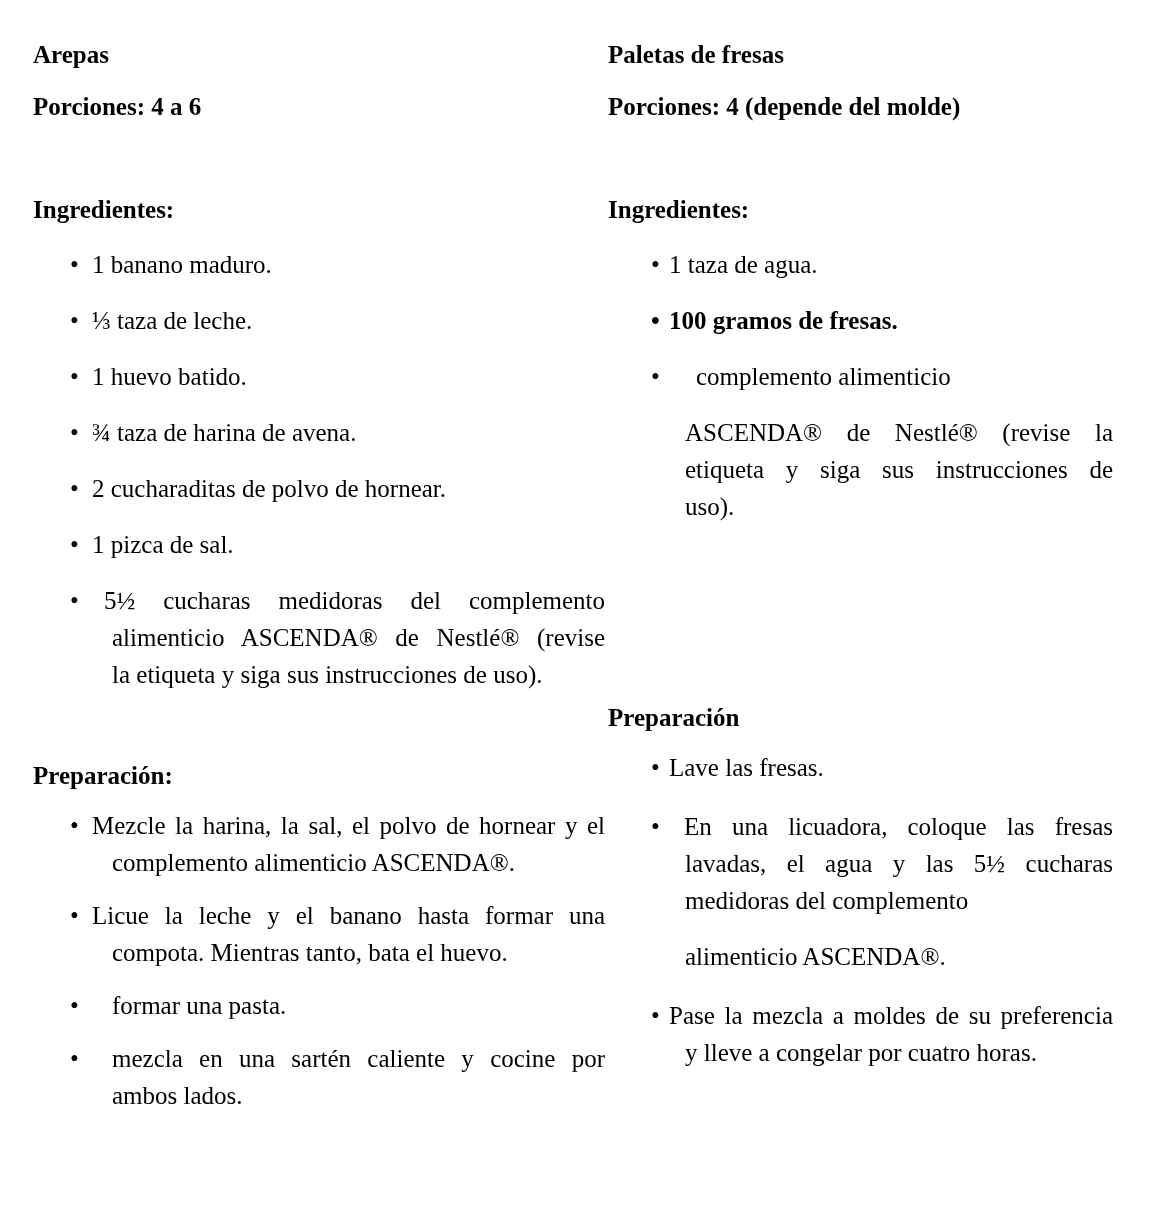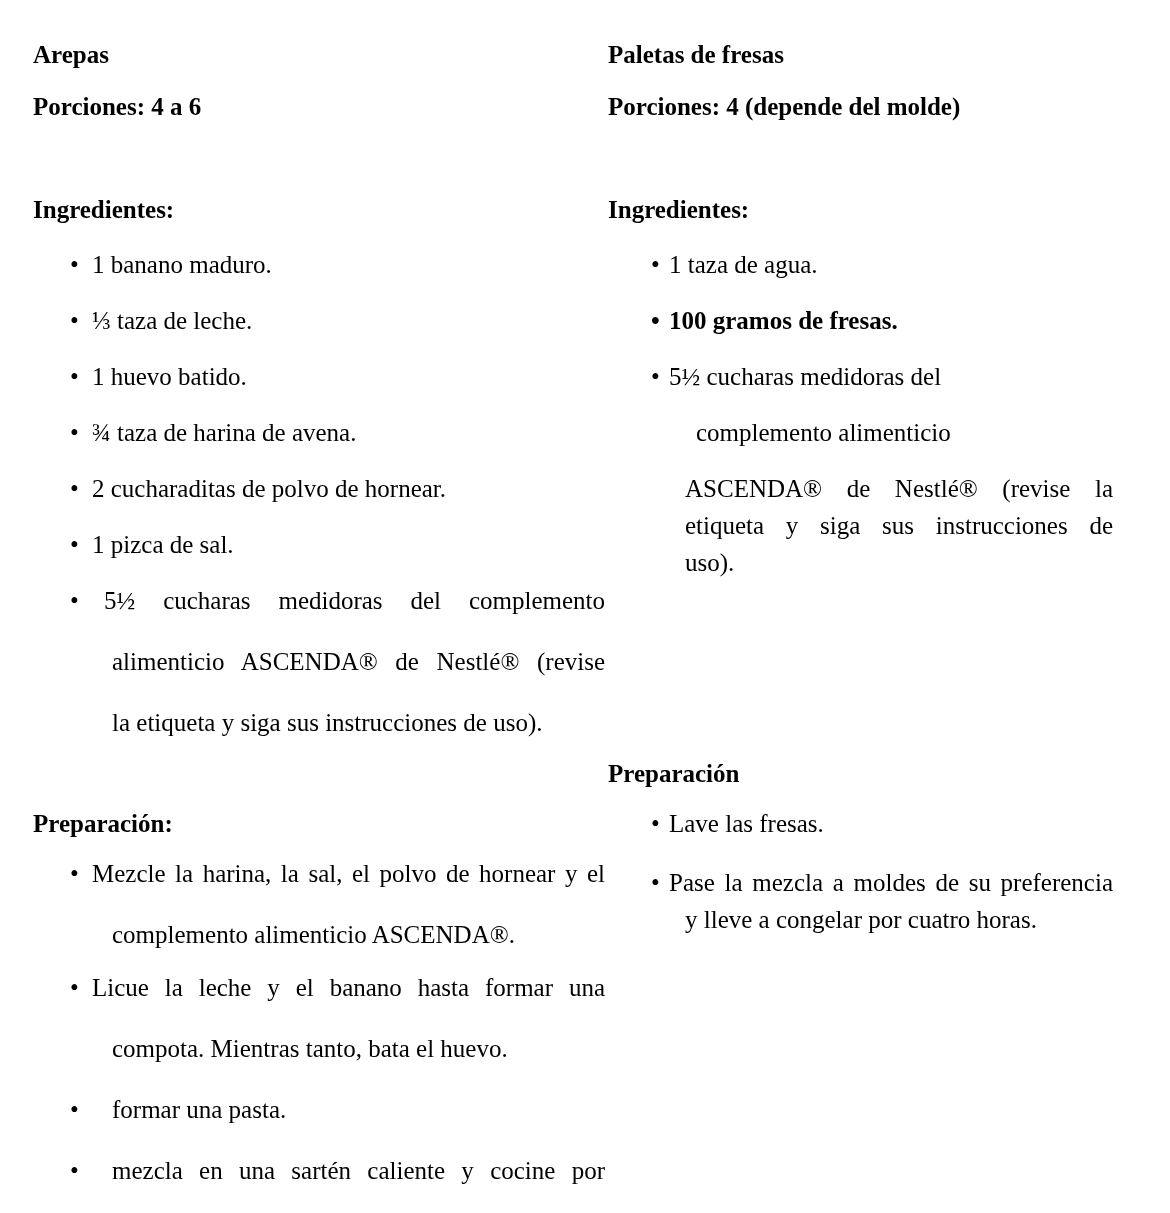--- a/index.html
+++ b/index.html
@@ -28,21 +28,21 @@
   .item { position: relative; }
   .col-left  .item { padding-left: 59px; margin-bottom: 19px; }
   .col-right .item { padding-left: 61px; margin-bottom: 19px; }
   .col-left  .prep .item { margin-bottom: 16px; }
   .col-right .prep .item { margin-bottom: 22px; }
   .item::before { content: "\2022"; position: absolute; top: 0; }
   .col-left  .item::before { left: 37px; }
   .col-right .item::before { left: 43px; }
 
   .line.j { text-align: justify; text-align-last: justify; }
-  .col-left  .line.ind  { padding-left: 20px; margin-top: 24px; }
+  .col-left  .line.ind  { padding-left: 20px; }
   .col-right .line.ind  { padding-left: 16px; }
   .col-right .line.ind2 { padding-left: 27px; }
   .col-left  .line.fl   { padding-left: 12px; }
   .col-right .line.fl   { padding-left: 15px; }
   .line.gap { margin-top: 19px; }
   .bold { font-weight: 700; }
 </style>
 </head>
 <body>
 
@@ -105,33 +105,38 @@
 
     <div class="heading">Ingredientes:</div>
     <div class="list ingredients">
       <div class="item">
         <div class="line">1 taza de agua.</div>
       </div>
       <div class="item bold">
         <div class="line">100 gramos de fresas.</div>
       </div>
       <div class="item">
-        <div class="line">5½ cucharas medidoras del</div>
         <div class="line ind2 gap">complemento alimenticio</div>
         <div class="line j ind gap">ASCENDA® de Nestlé® (revise la</div>
         <div class="line j ind">etiqueta y siga sus instrucciones de</div>
         <div class="line ind">uso).</div>
       </div>
     </div>
 
     <div class="heading prep-h">Preparación</div>
     <div class="list prep">
       <div class="item">
         <div class="line">Lave las fresas.</div>
       </div>
       <div class="item">
+        <div class="line j fl">En una licuadora, coloque las fresas</div>
+        <div class="line j ind">lavadas, el agua y las 5½ cucharas</div>
+        <div class="line ind">medidoras del complemento</div>
+        <div class="line ind gap">alimenticio ASCENDA®.</div>
+      </div>
+      <div class="item">
         <div class="line j">Pase la mezcla a moldes de su preferencia</div>
         <div class="line ind">y lleve a congelar por cuatro horas.</div>
       </div>
     </div>
   </section>
 
 </div>
 
 </body></html>

